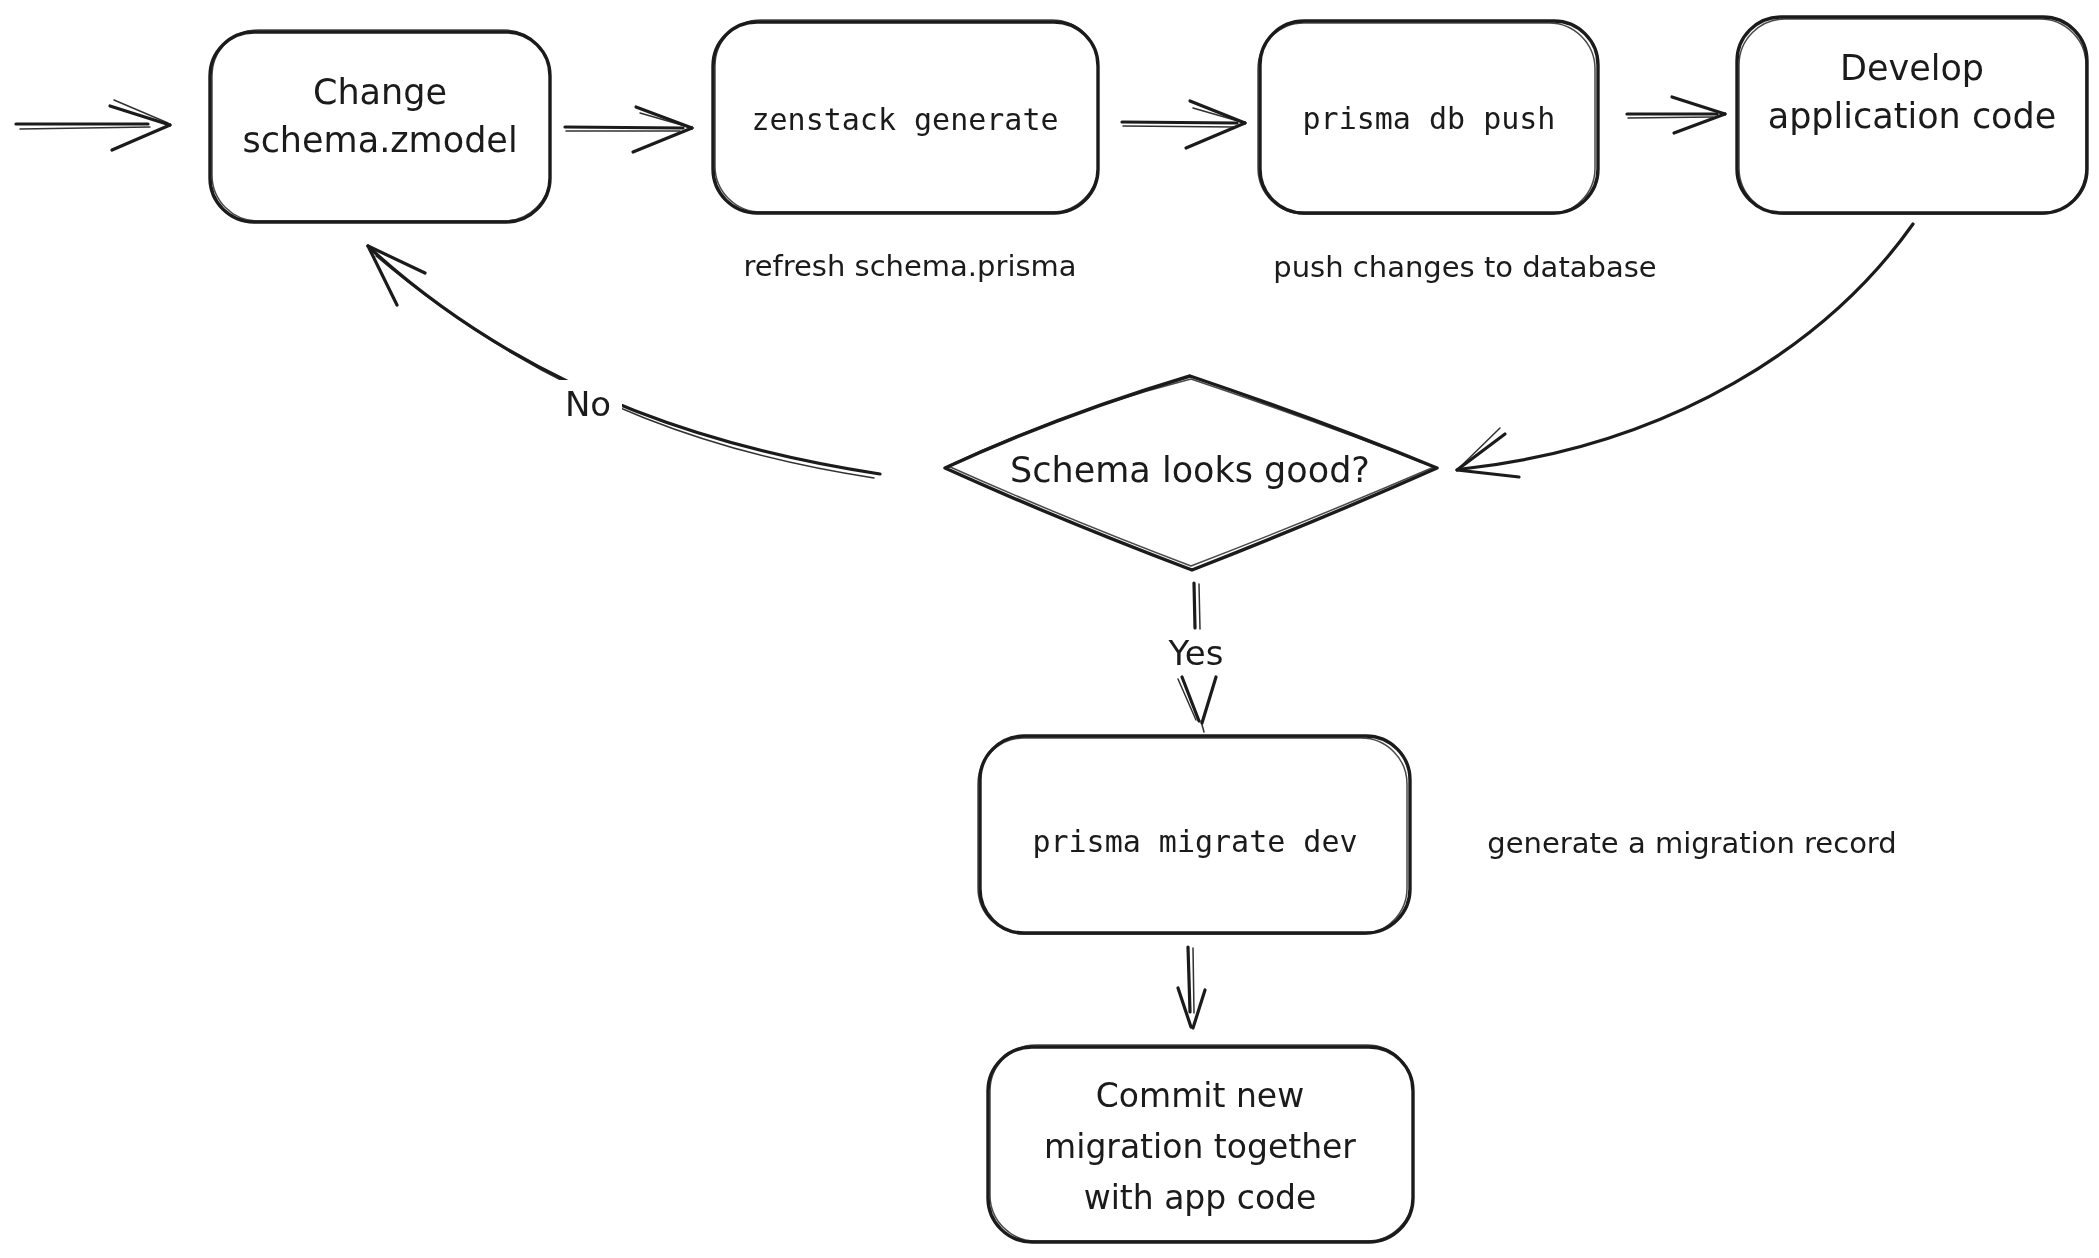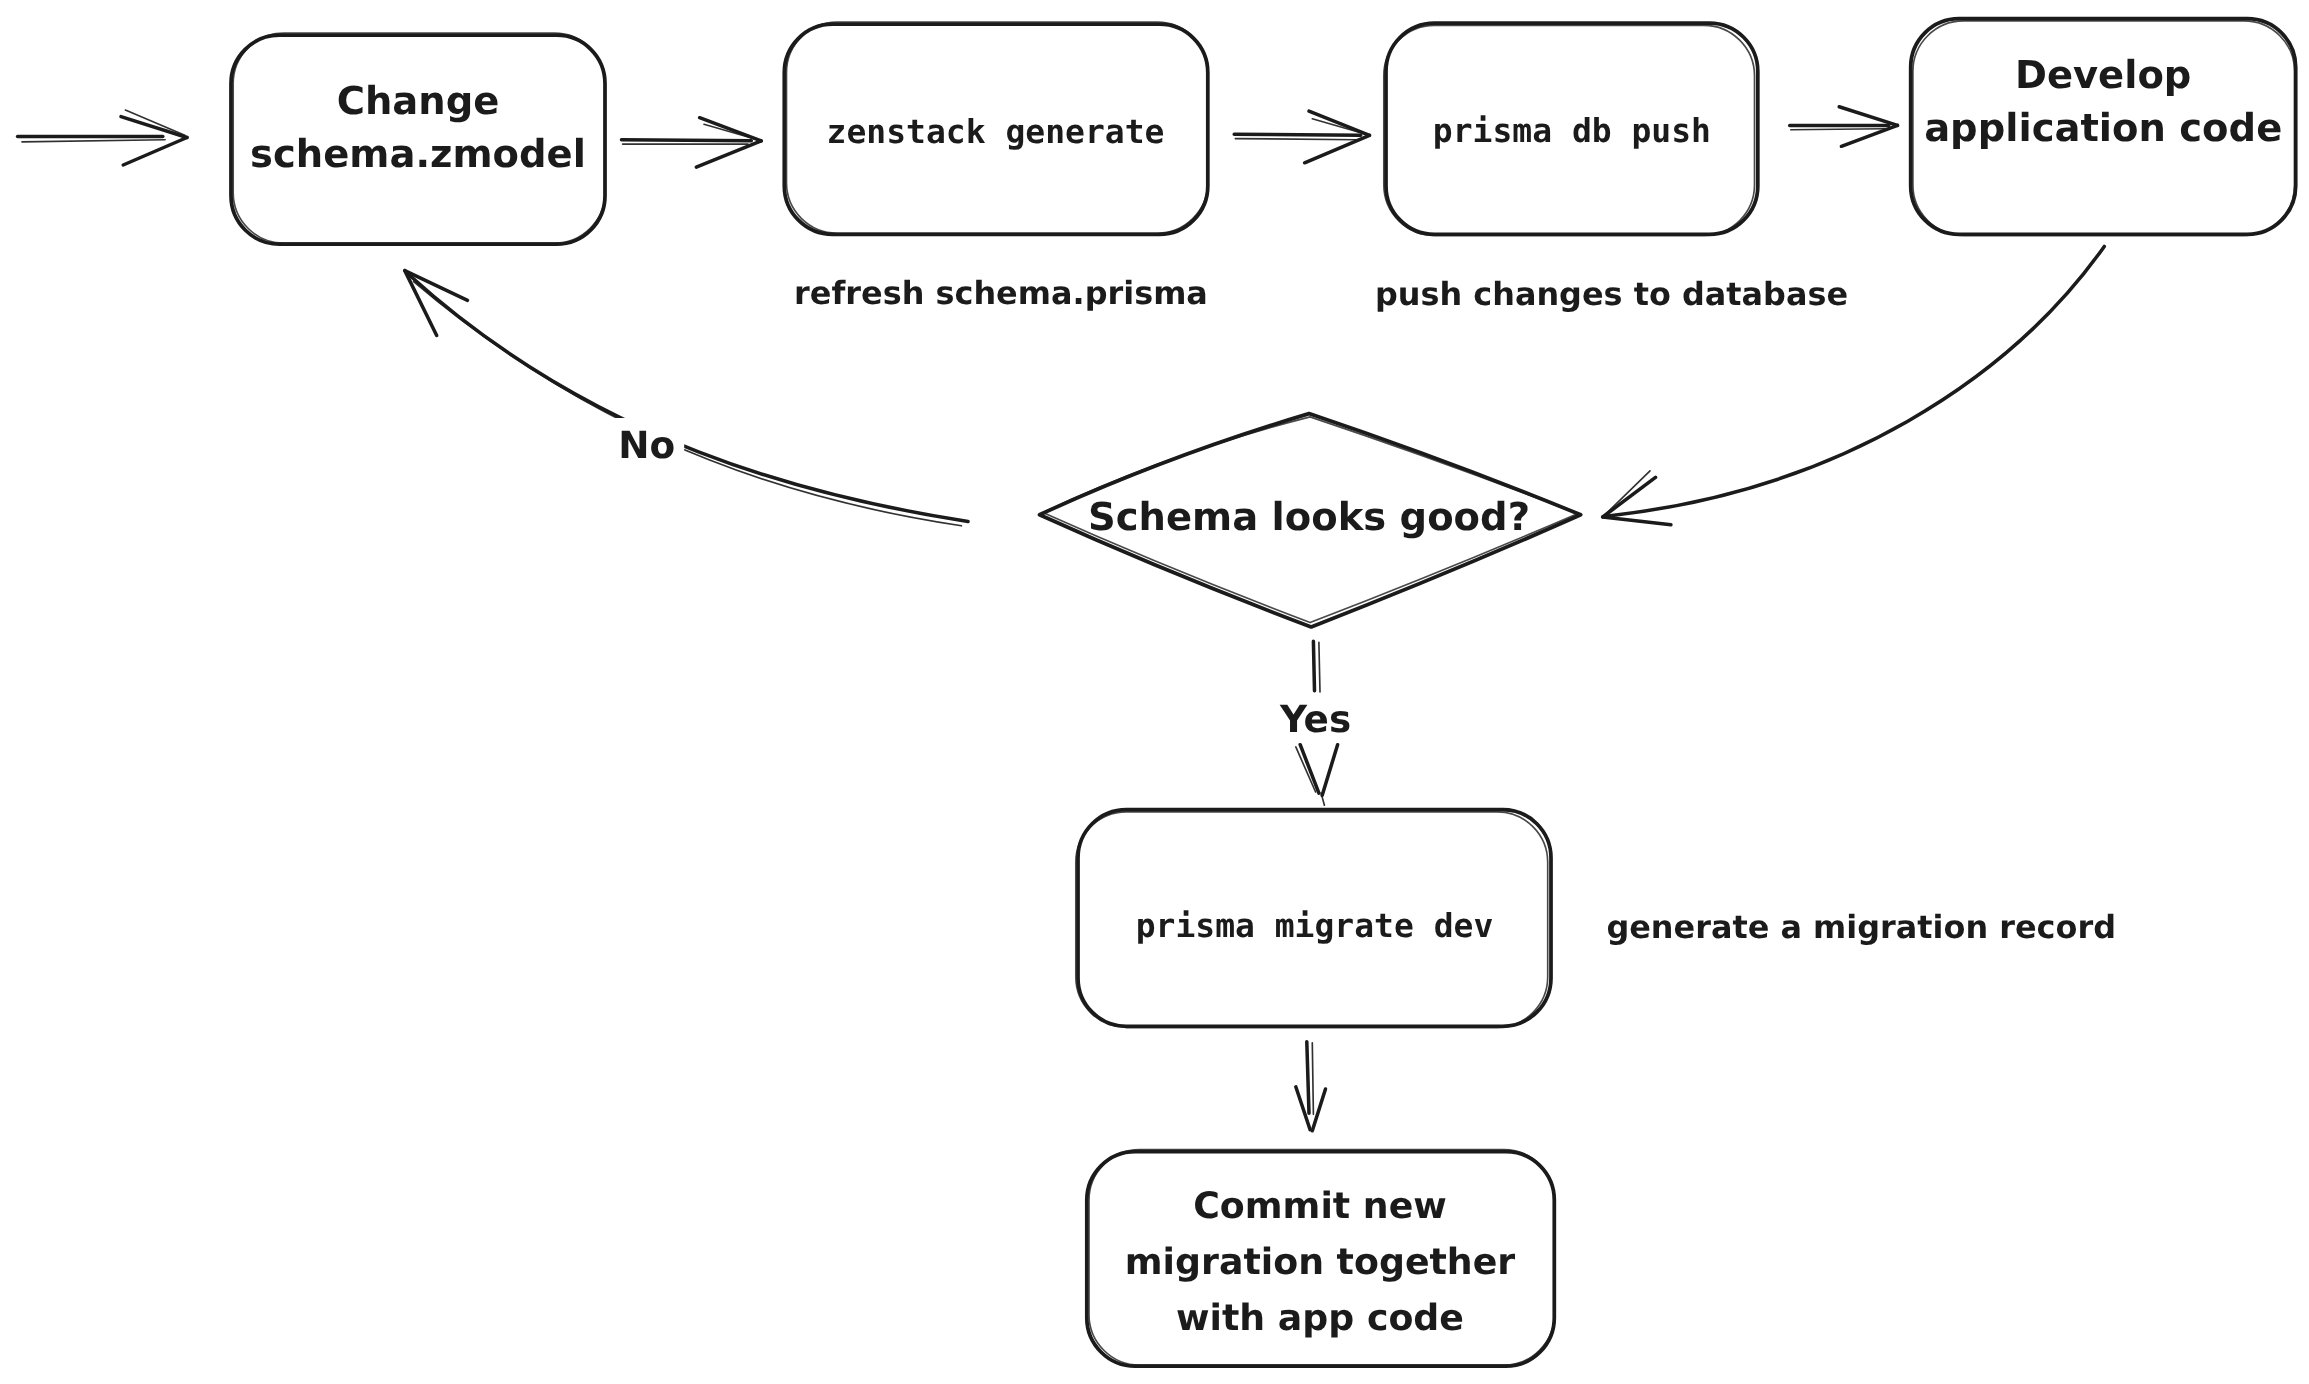--- a/index.html
+++ b/index.html
@@ -5,21 +5,20 @@
   html, body {
     margin: 0;
     padding: 0;
     background: #ffffff;
   }
   .diagram-wrap {
     width: 2099px;
     height: 1258px;
     background: #ffffff;
     overflow: hidden;
-    font-weight: bold;
   }
   svg { display: block; }
   .shape {
     fill: #ffffff;
     stroke: #1b1b1b;
     stroke-width: 3.4;
     stroke-linecap: round;
     stroke-linejoin: round;
   }
   .shape-echo {

